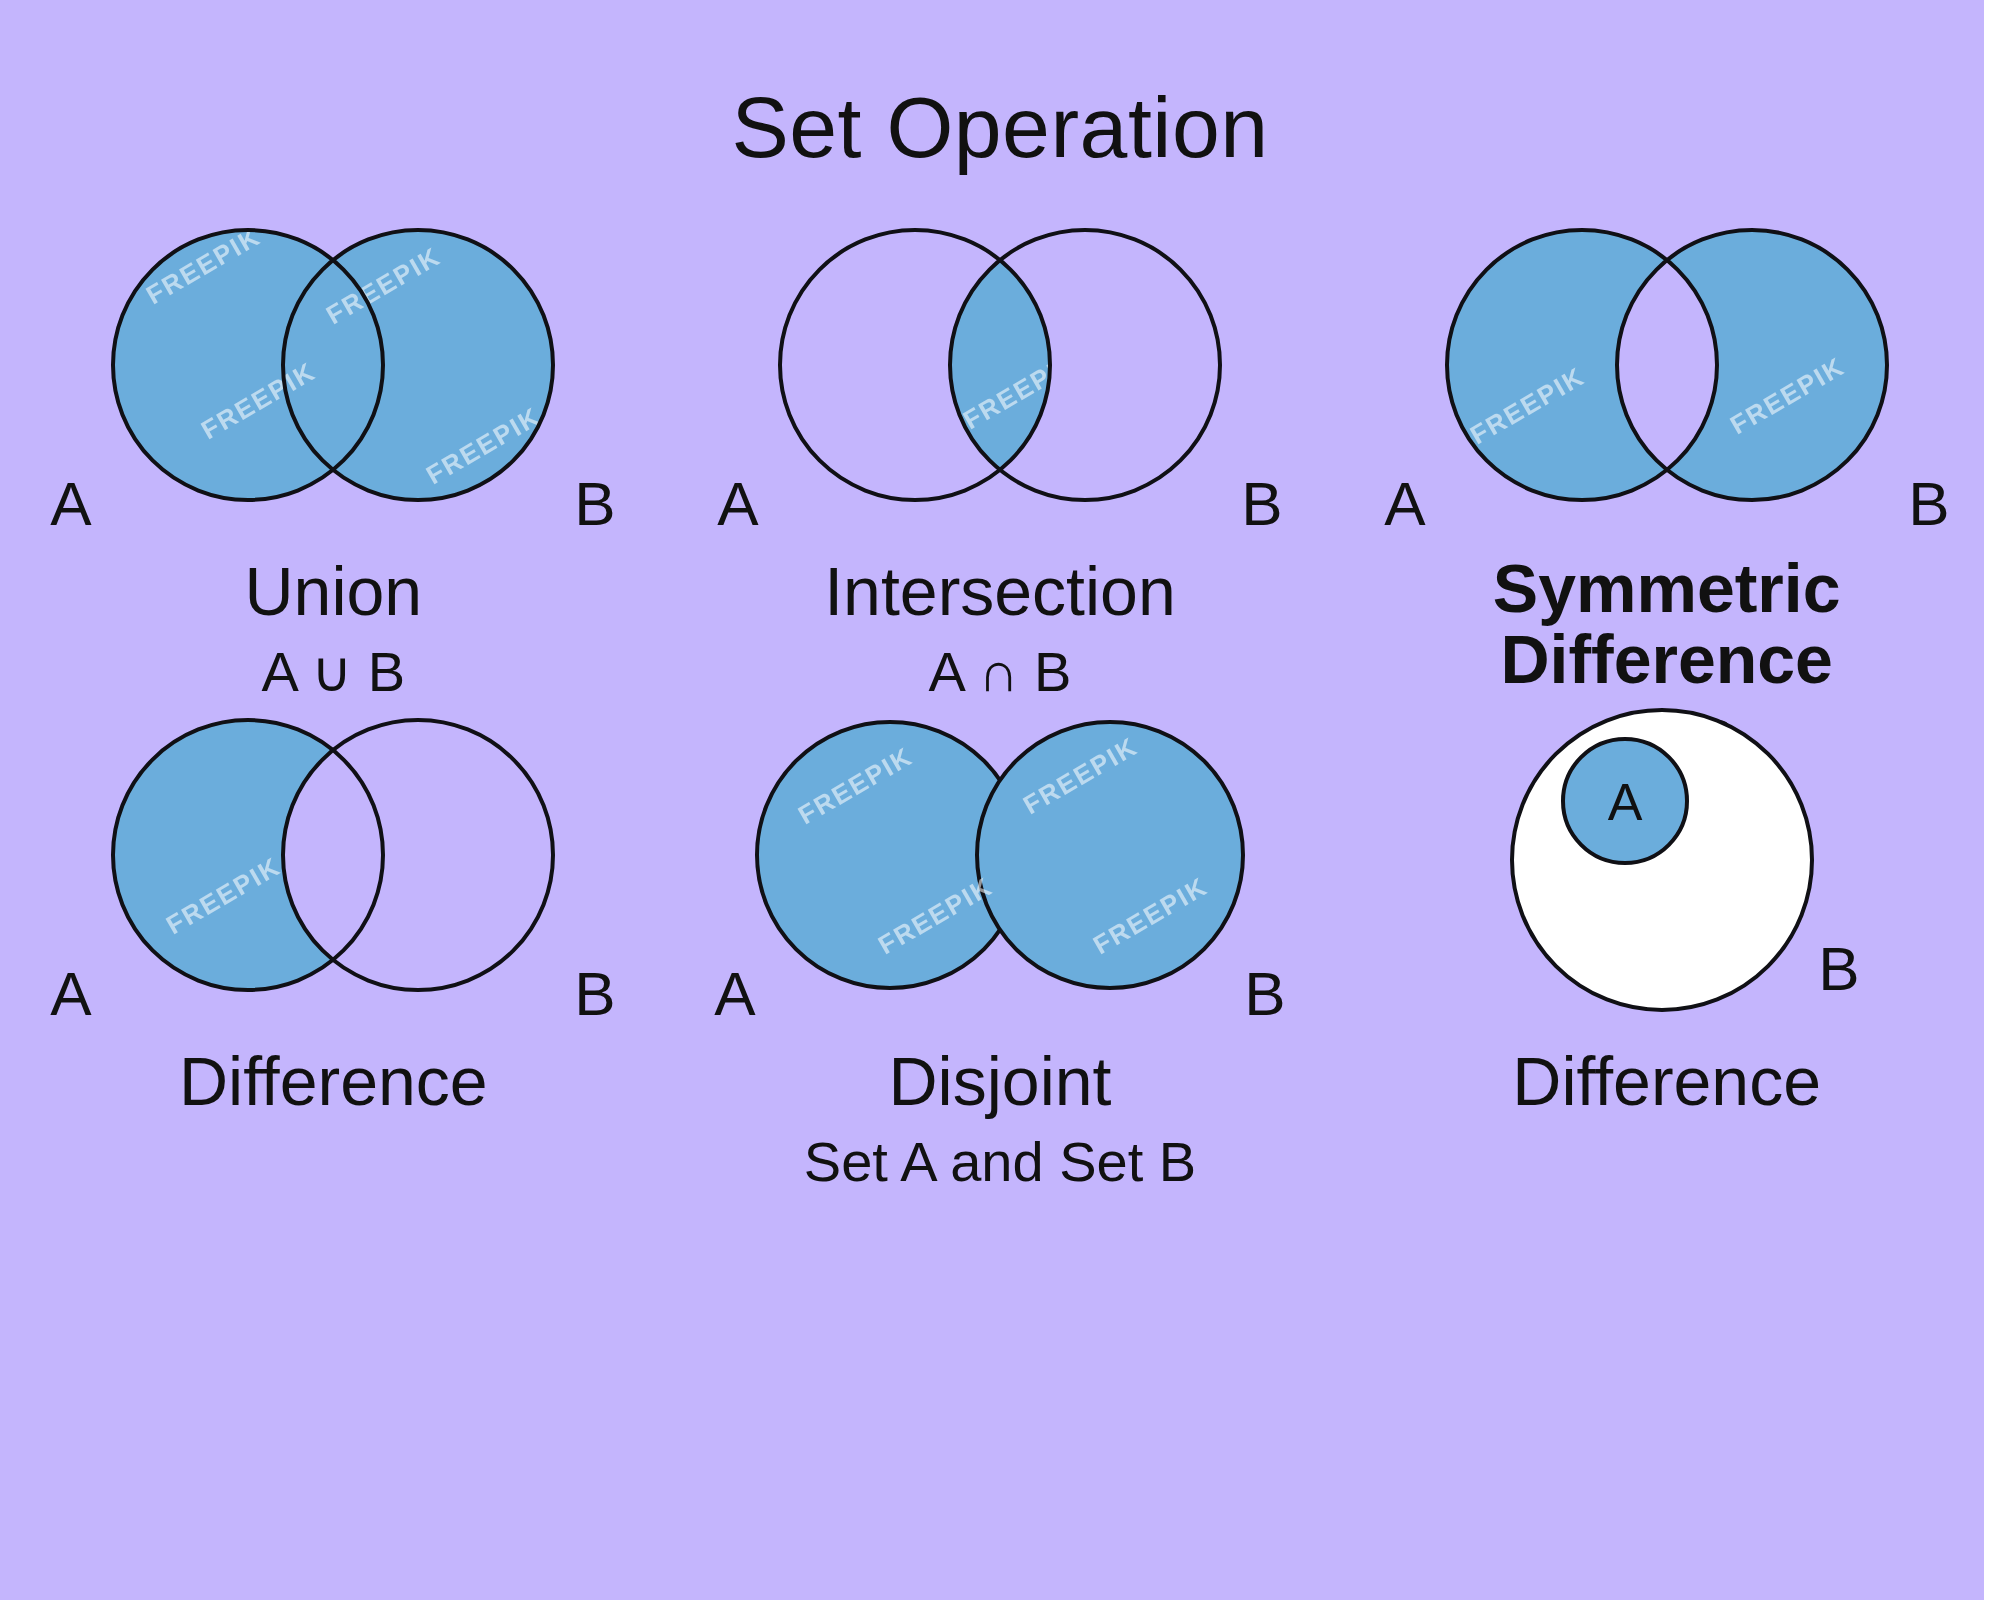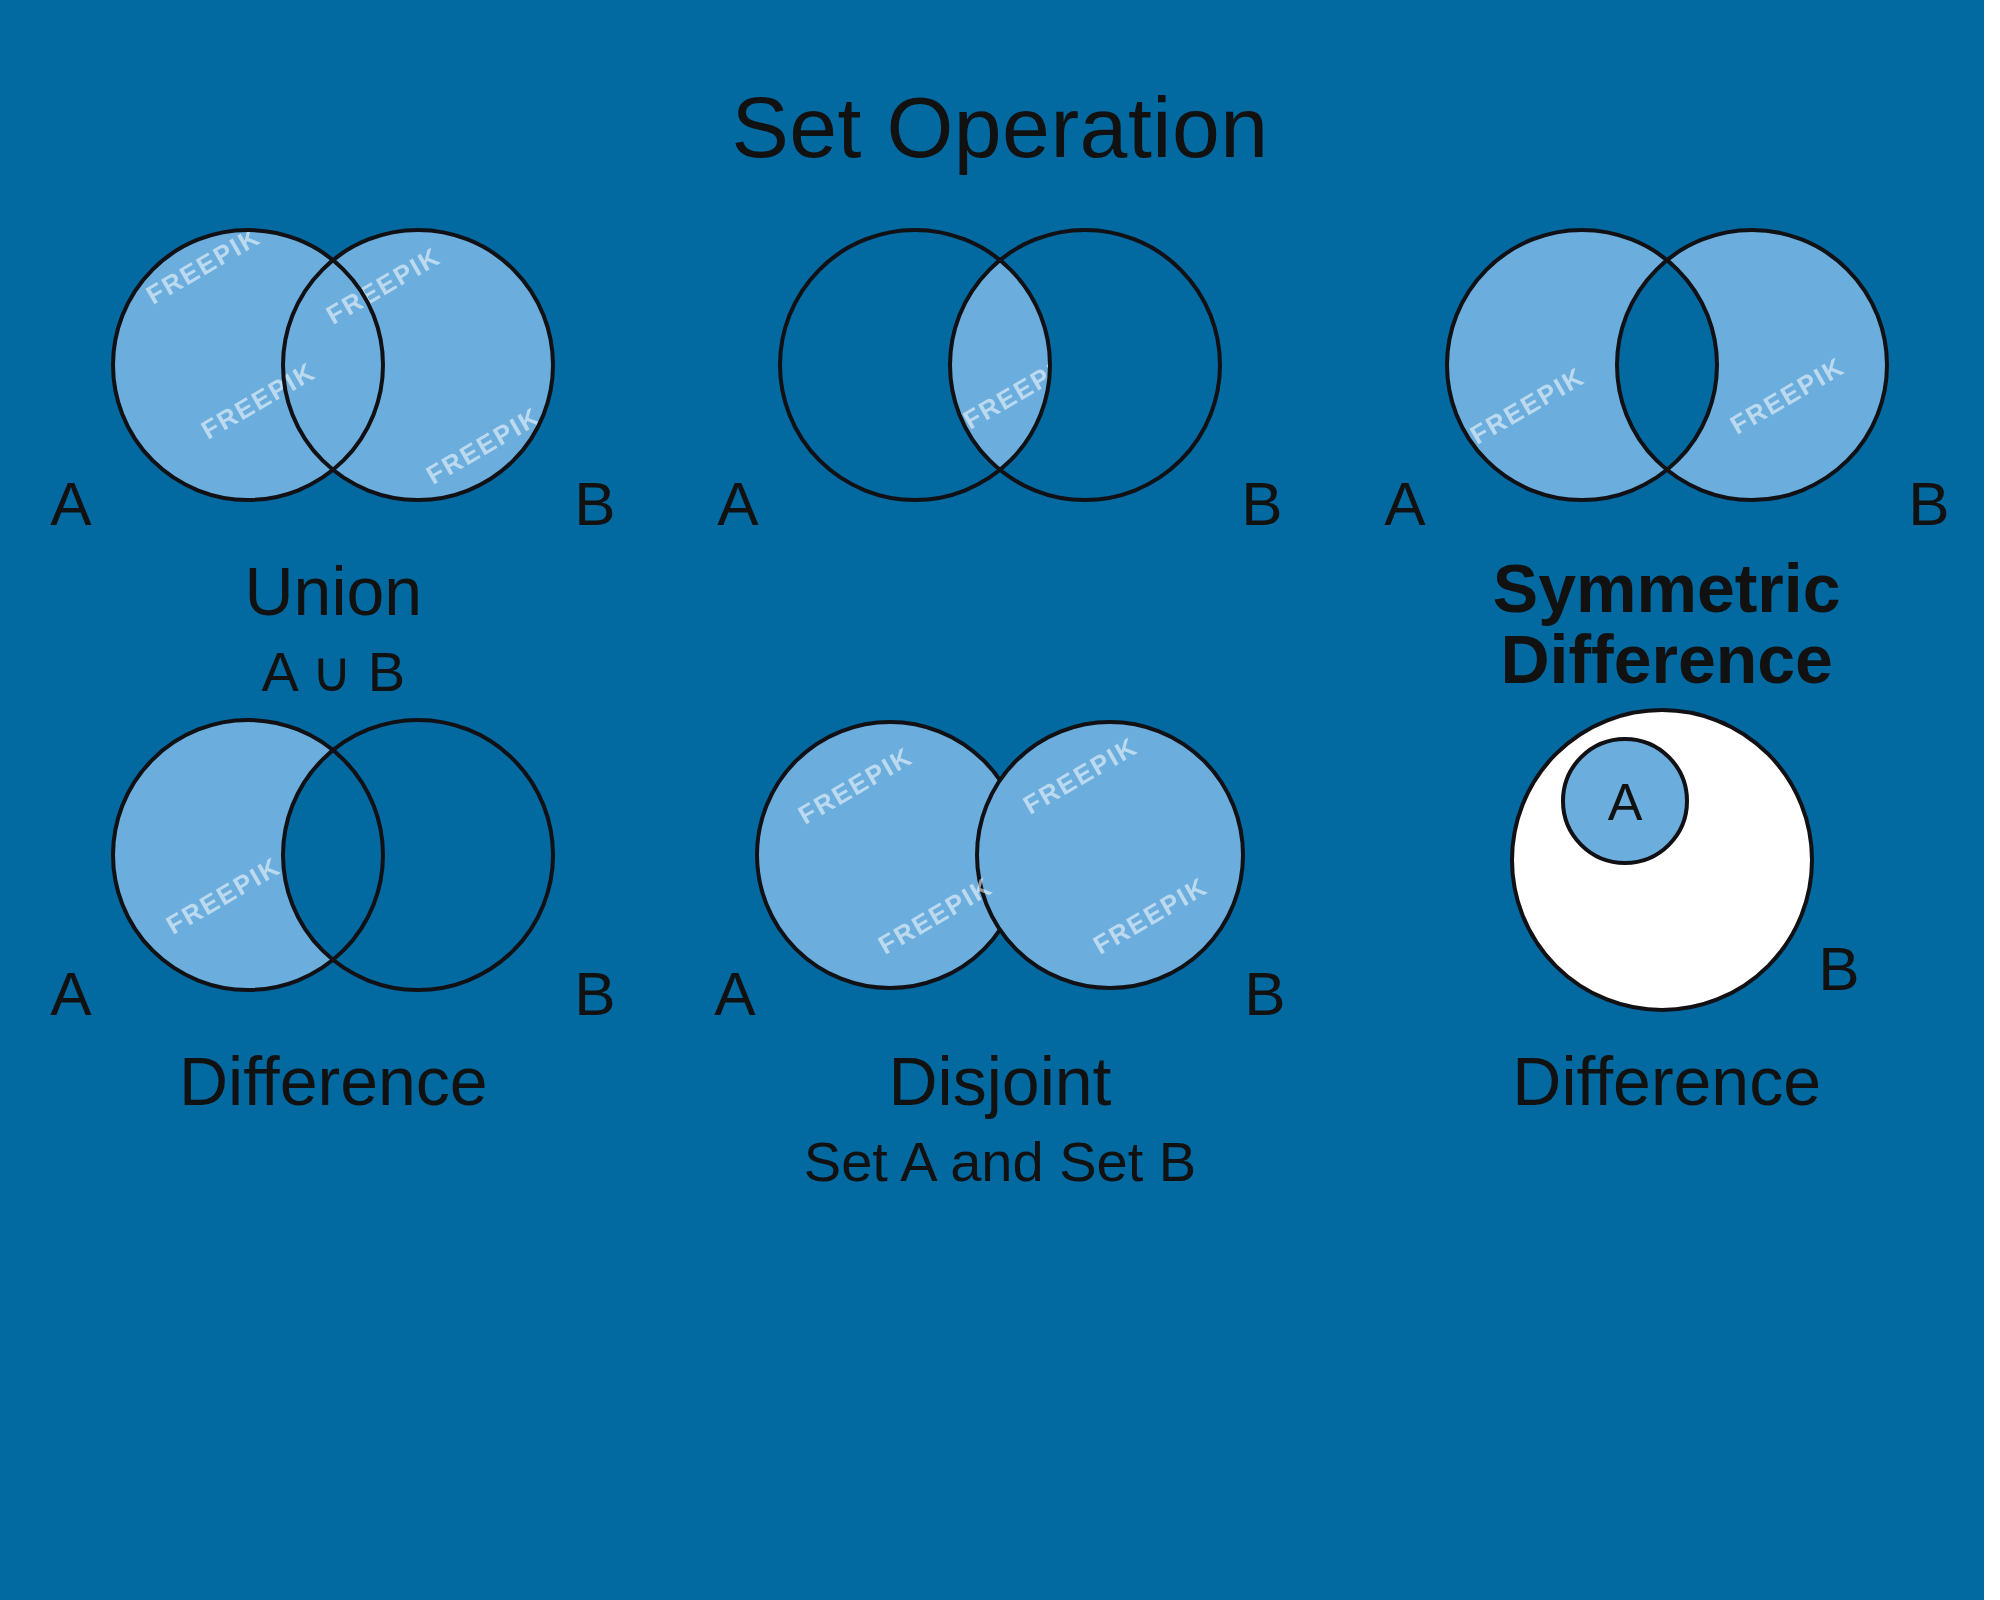--- a/index.html
+++ b/index.html
@@ -12,21 +12,21 @@
     height: 1600px;
     font-family: "Liberation Sans", sans-serif;
     color: #111111;
     overflow: hidden;
     position: relative;
   }
   #page {
     width: 1984px;
     height: 1600px;
     position: relative;
-    background: #0369a1;
+    background: #c4b5fd;
   }
   .page-title {
     position: absolute;
     top: 78px;
     left: 0;
     width: 2000px;
     text-align: center;
     font-size: 86px;
     font-weight: 400;
     letter-spacing: 0.5px;
@@ -157,20 +157,24 @@
             <circle cx="385" cy="150" r="135" fill="#6BADDC"></circle>
             <g clip-path="url(#clipI_B)">
               <text class="wm" x="270" y="215" transform="rotate(-30 270 215)">FREEPIK</text>
             </g>
           </g>
           <circle cx="215" cy="150" r="135" fill="none" stroke="#101015" stroke-width="4"></circle>
           <circle cx="385" cy="150" r="135" fill="none" stroke="#101015" stroke-width="4"></circle>
           <text class="setlabel" x="38" y="310" text-anchor="middle">A</text>
           <text class="setlabel" x="562" y="310" text-anchor="middle">B</text>
         </svg>
+      </div>
+      <div class="caption">
+        <span class="name">Intersection</span>
+        <span class="formula">A ∩ B</span>
       </div>
     </div>
 
     <div class="cell cell-sym">
       <div class="venn-wrap">
         <svg viewBox="0 0 600 330" xmlns="http://www.w3.org/2000/svg">
           <defs>
             <mask id="maskS_A">
               <rect x="0" y="0" width="600" height="330" fill="black"></rect>
               <circle cx="215" cy="150" r="135" fill="white"></circle>

